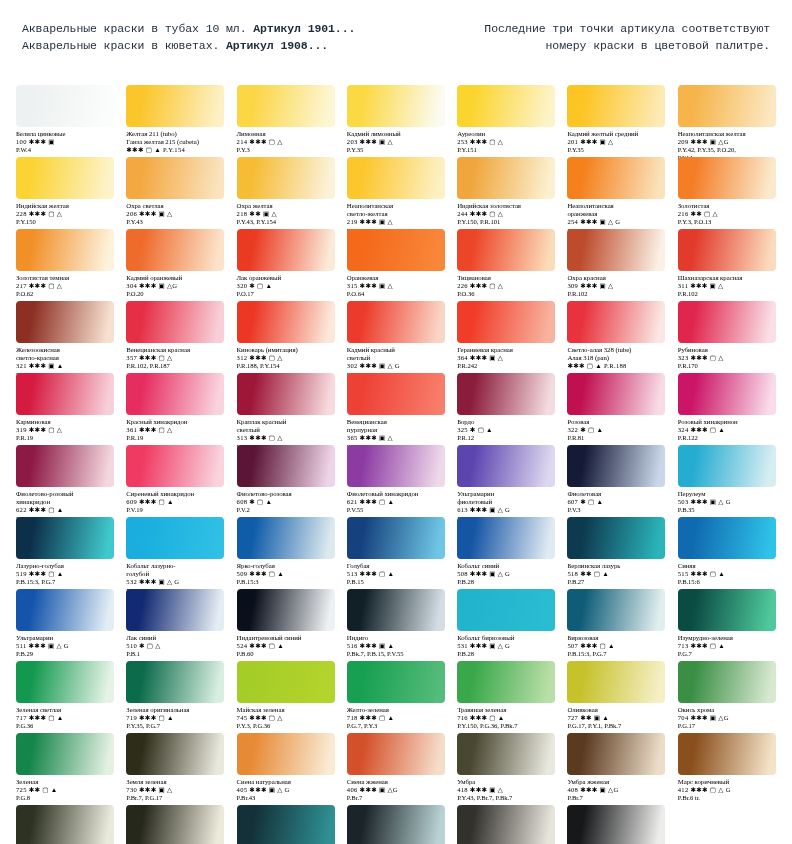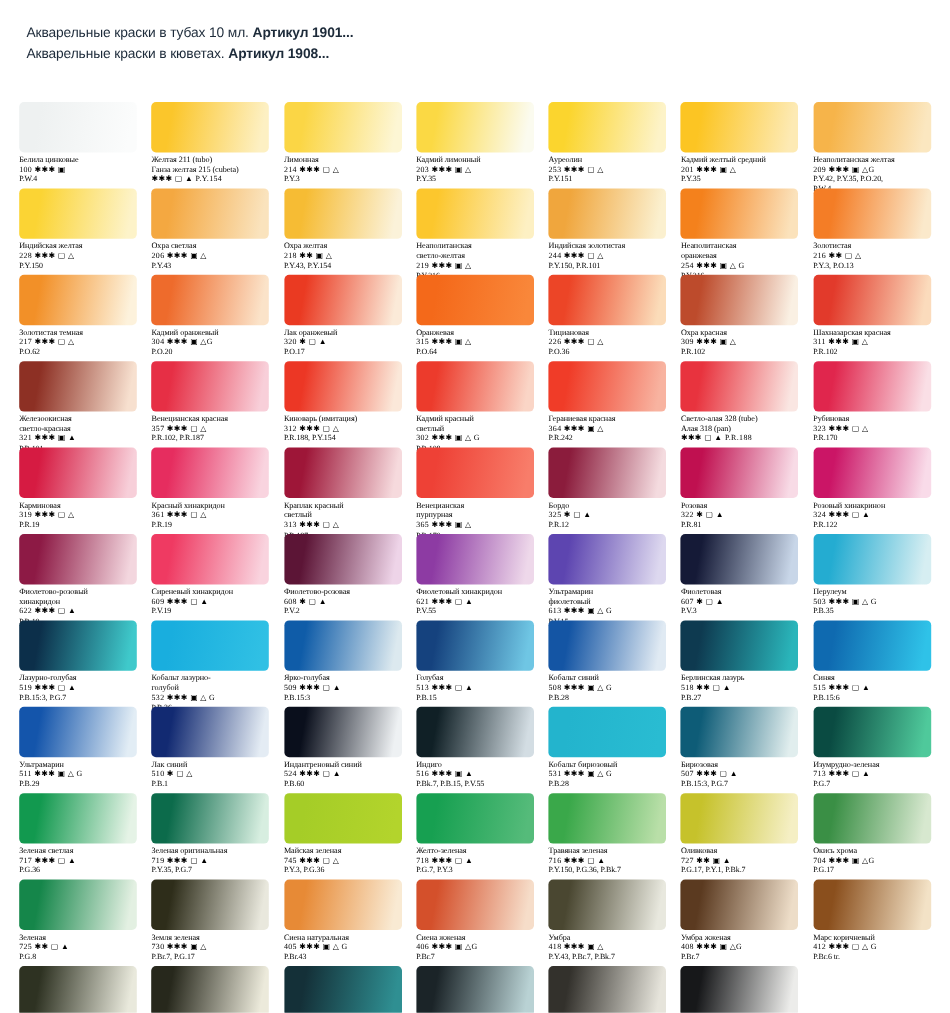--- a/index.html
+++ b/index.html
@@ -25,21 +25,21 @@
     align-items: flex-start;
   }
   .hdr-left, .hdr-right {
     font-family: "Liberation Sans", sans-serif;
     font-size: 11.5px;
     line-height: 17px;
     color: #1d2b3a;
     letter-spacing: -0.1px;
   }
   .hdr-right { text-align: right; }
-  .hdr-line { white-space: nowrap; }
+  .hdr-line { white-space: nowrap; font-family: Liberation Mono, monospace; }
   .hdr-line b { font-weight: bold; }
 
   
   #grid {
     position: absolute;
     top: 85px;
     left: 10px;
     width: 772px;
     display: flex;
     flex-direction: column;
@@ -76,20 +76,24 @@
   .sym { letter-spacing: 0.3px; }
 </style>
 </head>
 <body>
 
 <div id="header">
   <div class="hdr-left">
       <div class="hdr-line">Акварельные краски в тубах 10 мл. <b>Артикул 1901...</b></div>
       <div class="hdr-line">Акварельные краски в кюветах. <b>Артикул 1908...</b></div>
     </div>
+  <div class="hdr-right">
+      <div class="hdr-line">Последние три точки артикула соответствуют</div>
+      <div class="hdr-line">номеру краски в цветовой палитре.</div>
+    </div>
 </div>
 
 <div id="grid" style="position: absolute; top: 0px;">
     <div class="prow" style="position: absolute; left: 0px; top: 85px;">
       <div class="cell">
         <div class="swatch" style="background: linear-gradient(100deg, rgb(238, 241, 241) 0%, rgb(238, 241, 241) 18%, rgb(251, 252, 252) 92%, rgb(251, 252, 252) 100%);"></div>
         <div class="cinfo">
           <div class="cname">Белила цинковые</div>
           <div class="cmeta sym">100  ✱✱✱ ▣</div>
           <div class="cpig">P.W.4</div>

